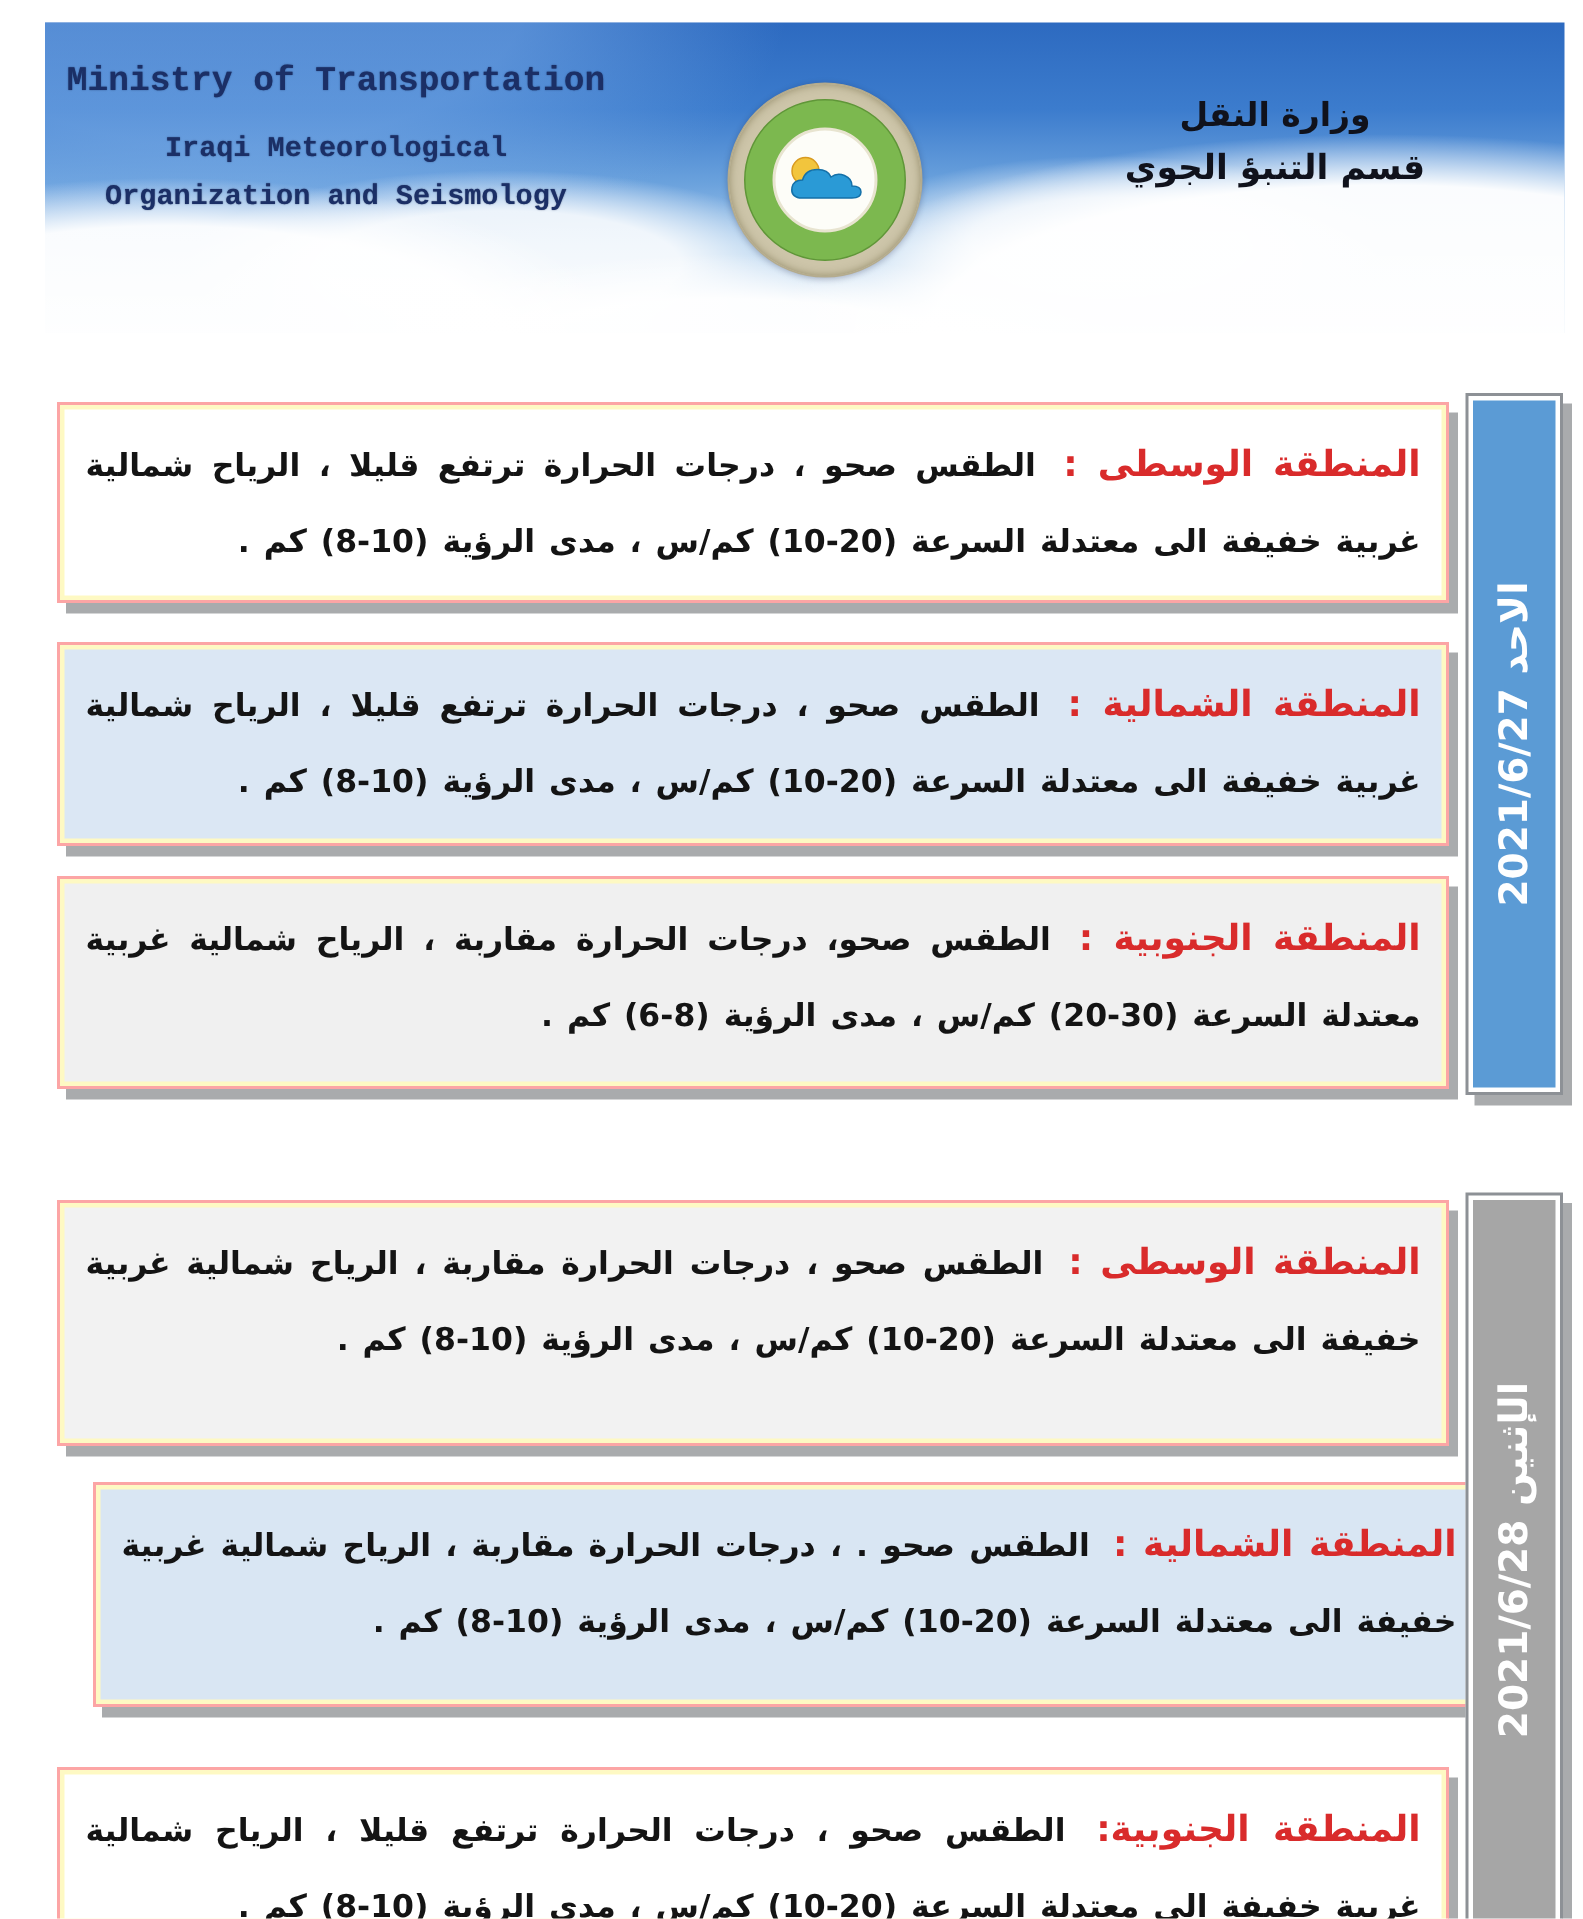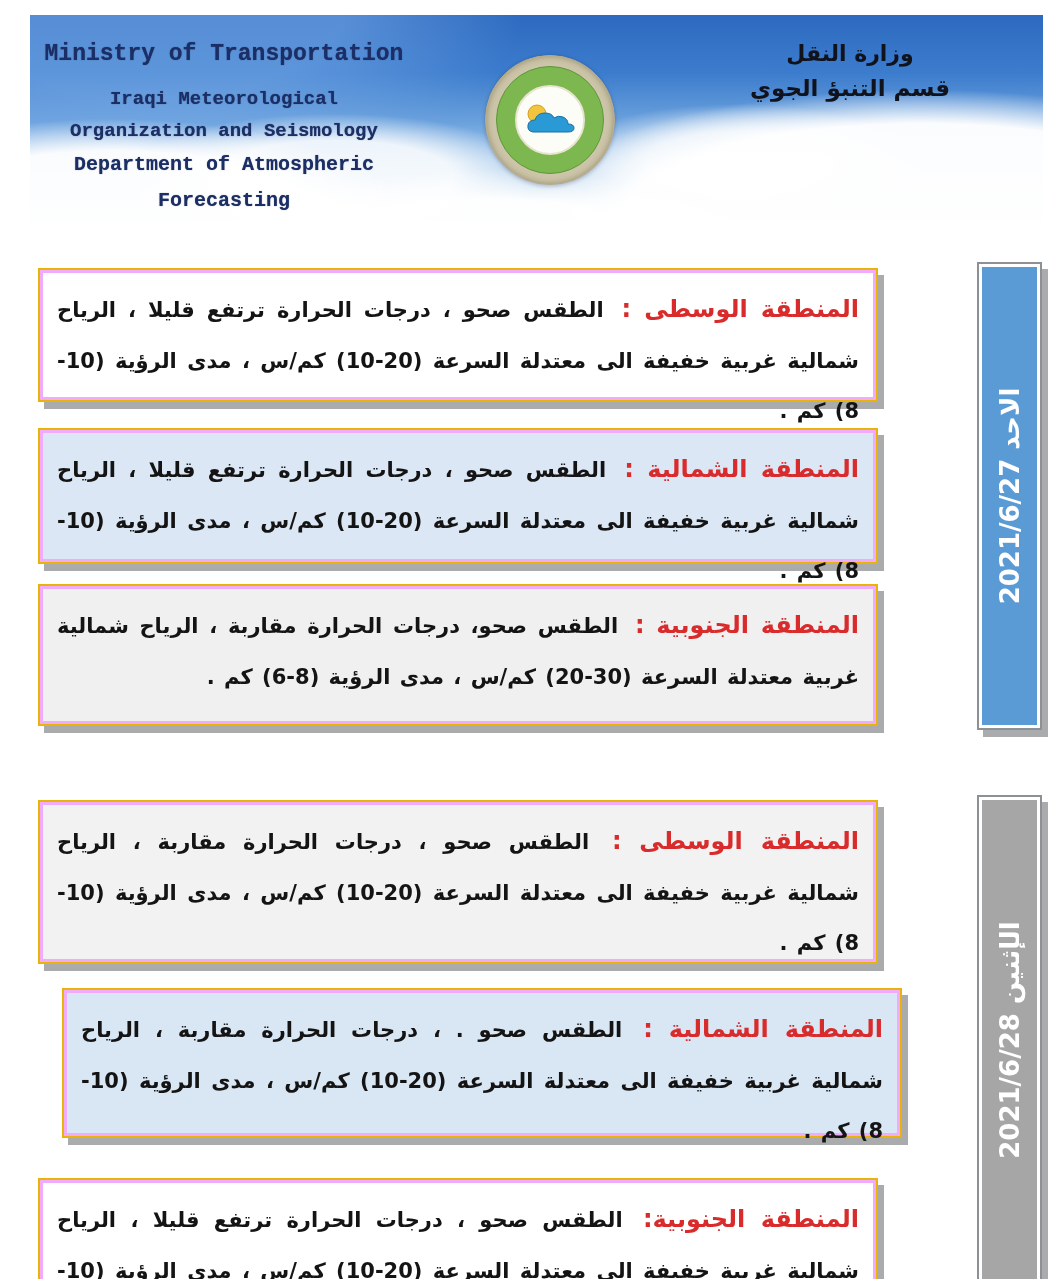--- a/index.html
+++ b/index.html
@@ -26,21 +26,21 @@
     font-family:Liberation Mono, monospace;font-weight:bold;color:#1b2f66;
     text-shadow:0 0 1px rgba(10,20,60,.6);
   }
   .eng-line1{font-size:23px;line-height:1.5;}
   .eng-line2{font-size:19px;line-height:1.7;margin-top:11px;}
   .eng-line3{font-size:20px;line-height:1.8;}
   .ar-block{
     position:absolute;right:28px;top:24px;width:330px;text-align:center;
     direction:rtl;font-weight:bold;color:#10121c;
   }
-  .ar-line1{font-size:22px;line-height:1.4;}
+  .ar-line1{font-size:22px;line-height:1.4;margin-top:24px;}
   .ar-line2{font-size:21px;line-height:1.55;}
   .ar-line3{font-size:23px;line-height:1.6;}
   
   .seal{
     position:absolute;left:455px;top:40px;width:128px;height:128px;border-radius:50%;
     background:#cdc5a9;border:1px solid #b4ab8d;
     box-shadow:inset 0 0 6px rgba(90,80,40,.5), 0 1px 4px rgba(0,0,40,.25);
     display:flex;align-items:center;justify-content:center;
   }
   .seal-green{
@@ -48,22 +48,22 @@
     background:#7cb84f;border:1px solid #5f9638;
     display:flex;align-items:center;justify-content:center;
   }
   .seal-inner{
     width:66px;height:66px;border-radius:50%;
     background:#fdfdf8;border:2px solid #e8e4d0;
     display:flex;align-items:center;justify-content:center;
   }
   
   .wbox{
-    position:absolute;left:38px;width:840px;
-    border:2px solid #eab308;background:#f0abfc;padding:3px;
+    position:absolute;left:38px;width:928px;
+    border:2px solid #fca5a5;background:#fef9c3;padding:3px;
     box-shadow:6px 7px 0 0 #a9abad;box-sizing:border-box;
   }
   .wbox-fill{
     width:100%;height:100%;box-sizing:border-box;
     padding:8px 14px 0 14px;
     direction:rtl;text-align:justify;
     font-size:21px;font-weight:bold;color:#141414;line-height:2.35;
     word-spacing:2px;
   }
   .region-title{color:var(--title-red,#d92b2b);font-size:24px;padding-left:6px;}
@@ -83,21 +83,20 @@
     color:#ffffff;font-weight:bold;font-size:26px;letter-spacing:1px;
   }
 </style>
 </head>
 <body>
 
 <div class="banner">
   <div class="eng-block">
     <div class="eng-line1">Ministry of Transportation</div>
     <div class="eng-line2">Iraqi Meteorological Organization and Seismology</div>
-    <div class="eng-line3">Department of Atmospheric Forecasting</div>
   </div>
 
   <div class="seal">
     <div class="seal-green">
       <div class="seal-inner">
         <svg width="54" height="36" viewBox="0 0 54 36">
           <circle cx="14" cy="12" r="9" fill="#f2c53d" stroke="#d99b20" stroke-width="1"></circle>
           <path d="M10 30 q-6 -1 -5 -7 q1 -5 7 -5 q2 -7 10 -7 q7 0 9 5 q4 -3 9 -1 q5 2 5 7 q6 0 6 4 q0 4 -6 4 z" fill="#2a9ad6" stroke="#1470a8" stroke-width="1"></path>
         </svg>
       </div>

